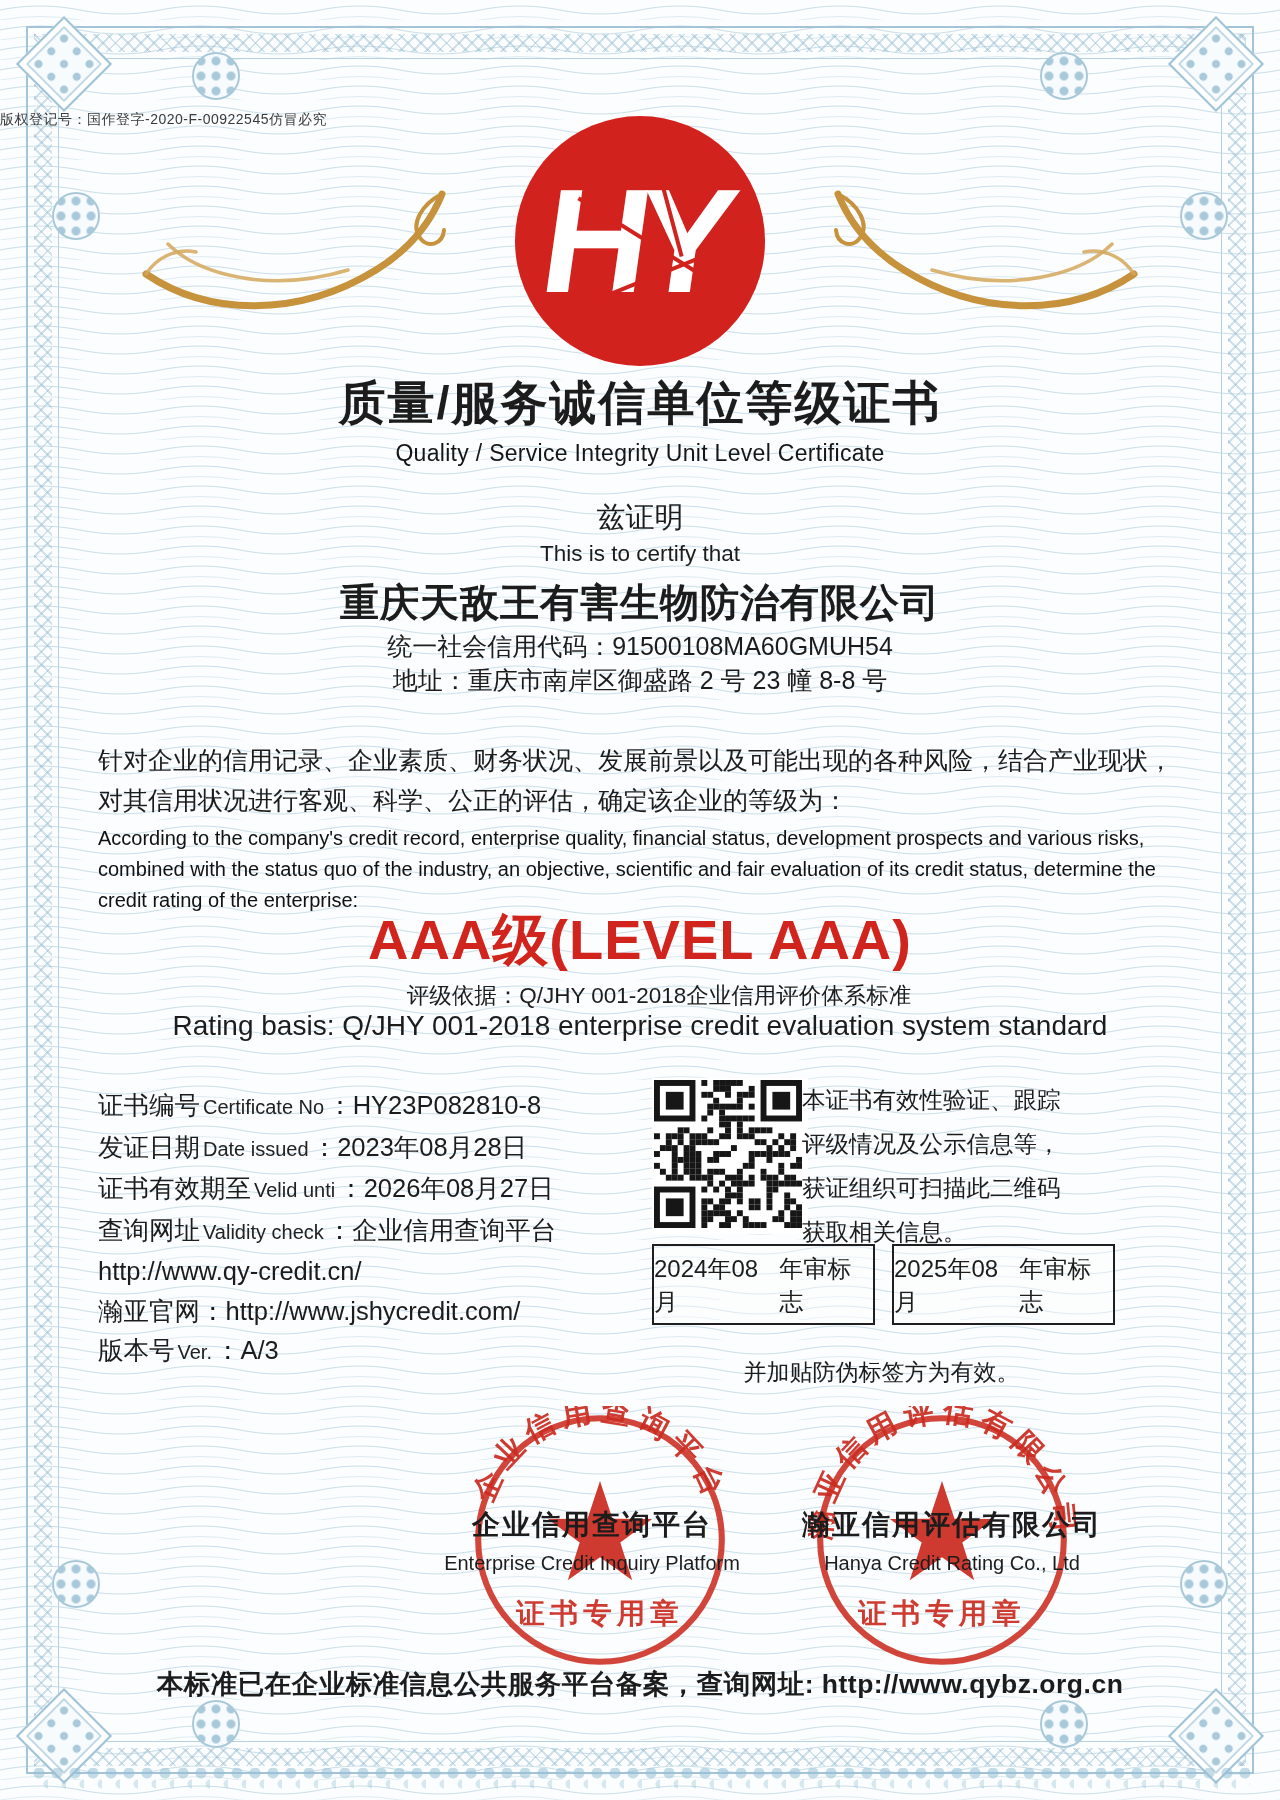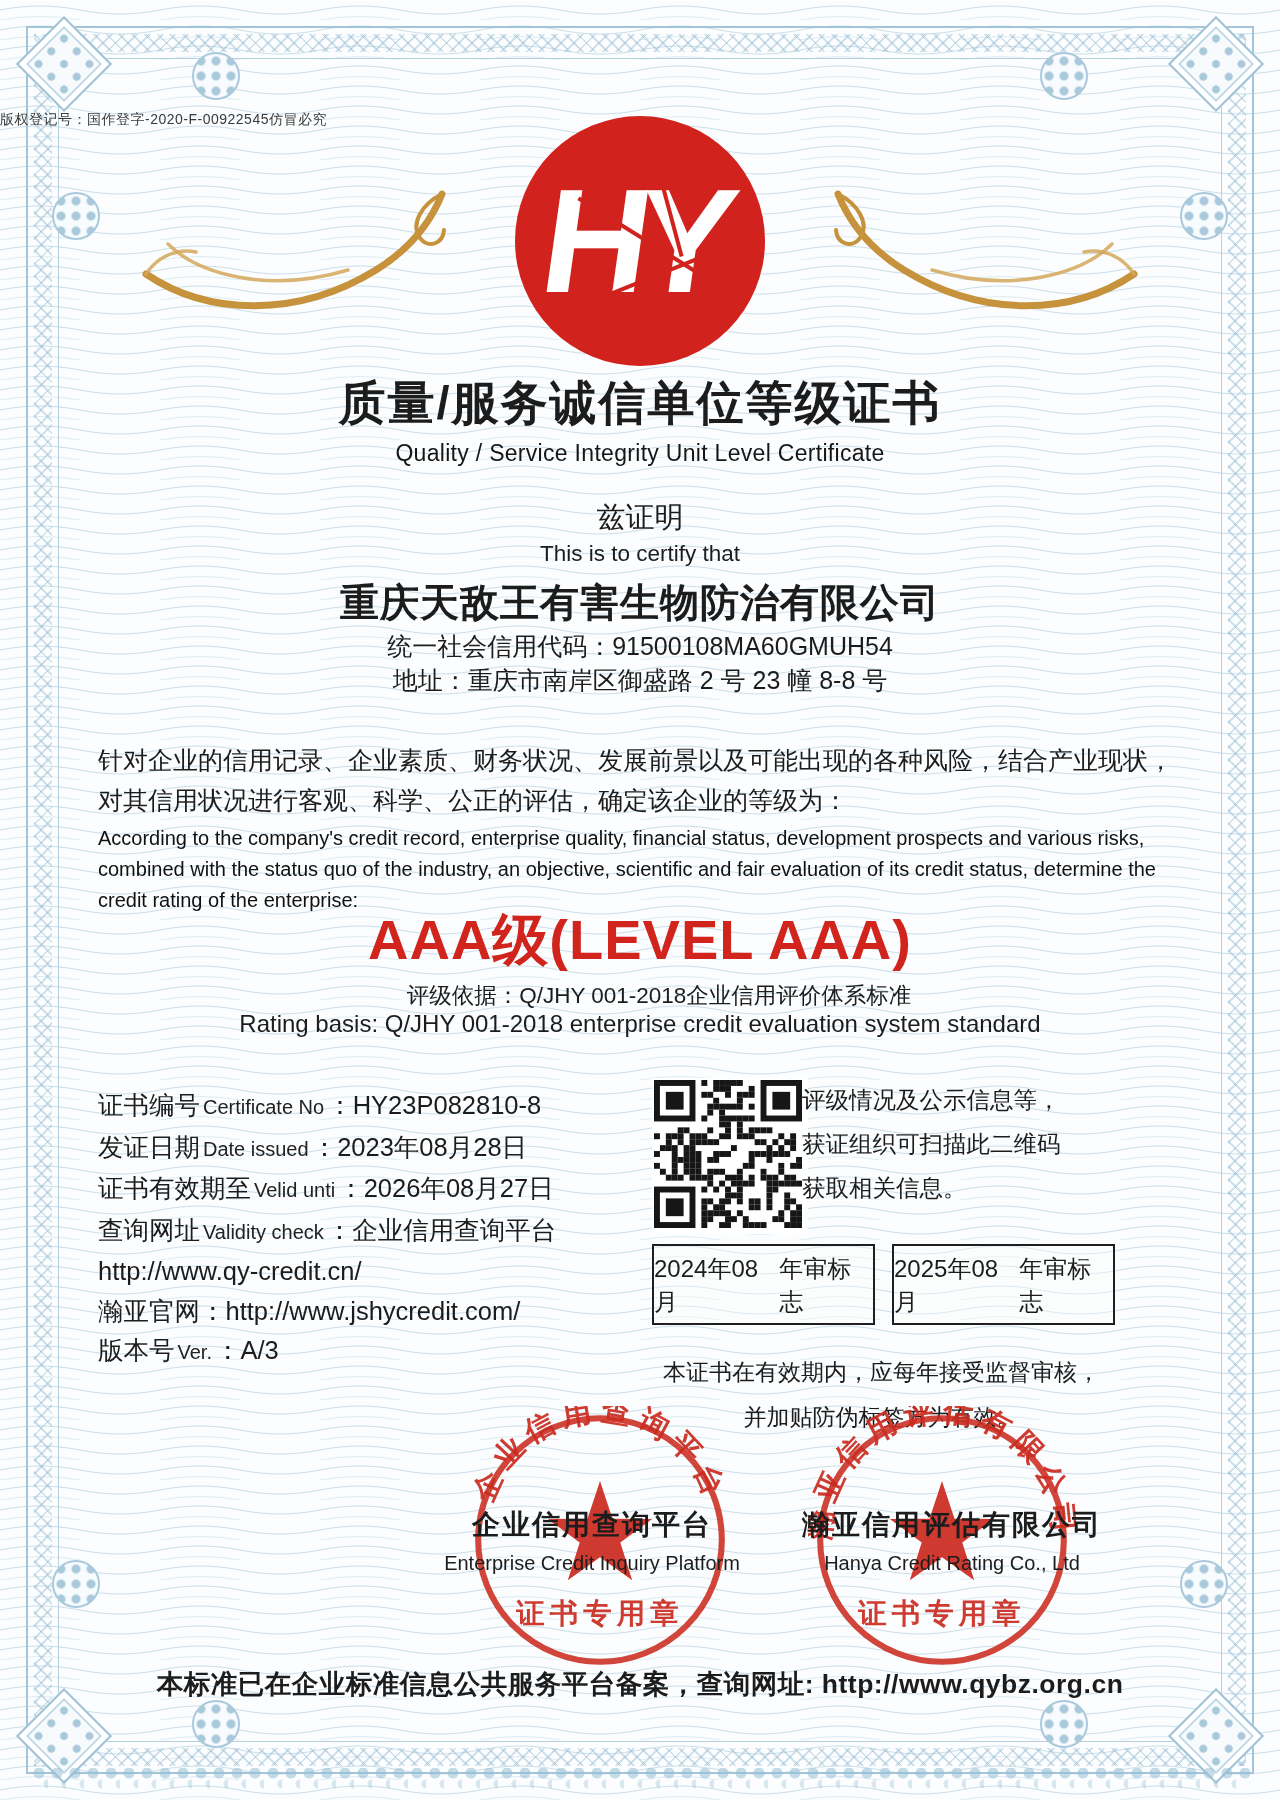--- a/index.html
+++ b/index.html
@@ -52,21 +52,21 @@
   .certify-zh{top:498px;font-size:29px;}
   .certify-en{top:541px;font-size:22.5px;}
   .company{top:576px;font-size:39px;font-weight:800;letter-spacing:1px;}
   .code{top:630px;font-size:25px;}
   .address{top:664px;font-size:25px;}
   
   .para-zh{position:absolute;top:740px;left:98px;right:94px;font-size:25px;line-height:40px;text-align:left;}
   .para-en{position:absolute;top:823px;left:98px;right:88px;font-size:20px;line-height:31px;text-align:left;color:#111;}
   .level{top:903px;font-size:56px;font-weight:800;color:#d0241c;letter-spacing:1px;}
   .basis-zh{top:980px;font-size:22.5px;font-weight:500;padding-left:38px;}
-  .basis-en{top:1010px;font-size:24px;}
+  .basis-en{top:1010px;font-size:28px;}
   
   .details{position:absolute;top:1086px;left:98px;width:570px;text-align:left;}
   .drow{font-size:25.5px;line-height:39.5px;white-space:nowrap;}
   .drow .en{font-size:20px;color:#222;margin:0 3px;}
   
   .qr{position:absolute;top:1078px;left:652px;width:152px;height:152px;background:#fff;padding:2px;}
   .qr-note{position:absolute;top:1078px;left:802px;width:262px;font-size:23.5px;line-height:44px;text-align:left;}
   .abox{position:absolute;top:1244px;width:219px;height:77px;border:2.5px solid #1f1f1f;
     background:rgba(255,255,255,.35);display:flex;align-items:center;
     justify-content:center;font-size:24px;line-height:33px;}
@@ -391,35 +391,35 @@
           <rect x="108" y="0" width="42" height="42"></rect>
           <rect fill="#fff" x="114" y="6" width="30" height="30"></rect>
           <rect x="120" y="12" width="18" height="18"></rect>
           <rect x="0" y="108" width="42" height="42"></rect>
           <rect fill="#fff" x="6" y="114" width="30" height="30"></rect>
           <rect x="12" y="120" width="18" height="18"></rect>
         </g>
       </svg>
   </div>
   <div class="qr-note">
+    <div>本证书有效性验证、跟踪</div>
     <div>评级情况及公示信息等，</div>
     <div>获证组织可扫描此二维码</div>
     <div>获取相关信息。</div>
   </div>
 
   <div class="abox b1">
     <div>2024年08月</div>
     <div>年审标志</div>
   </div>
   <div class="abox b2">
     <div>2025年08月</div>
     <div>年审标志</div>
   </div>
   <div class="annual-note">
-    <div>本证书在有效期内，应每年接受监督审核，</div>
     <div>并加贴防伪标签方为有效。</div>
   </div>
 
   <svg class="stamp sl" viewBox="0 0 264 264">
     <defs>
         <path id="arcL" d="M 24 146 A 110 110 0 1 1 240 146"></path>
       </defs>
     <circle class="ring" cx="132" cy="132" r="120"></circle>
     <polygon class="star" points="132,74 144.3,111 183.4,111.3 152,134.5 163.7,171.7 132,149 100.3,171.7 112,134.5 80.6,111.3 119.7,111"></polygon>
     <text class="arc"><textPath href="#arcL" startOffset="50%" text-anchor="middle">企业信用查询平台</textPath></text>

